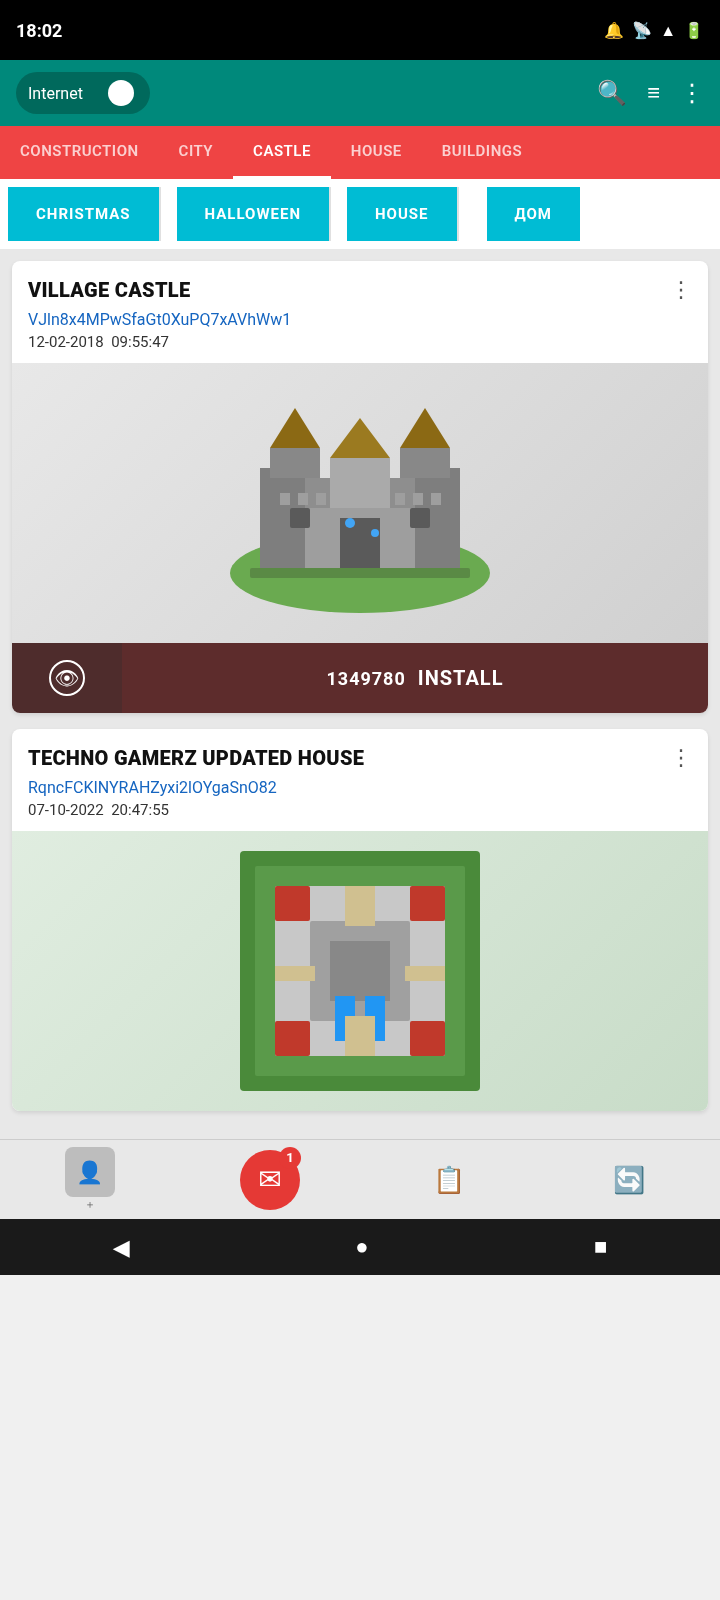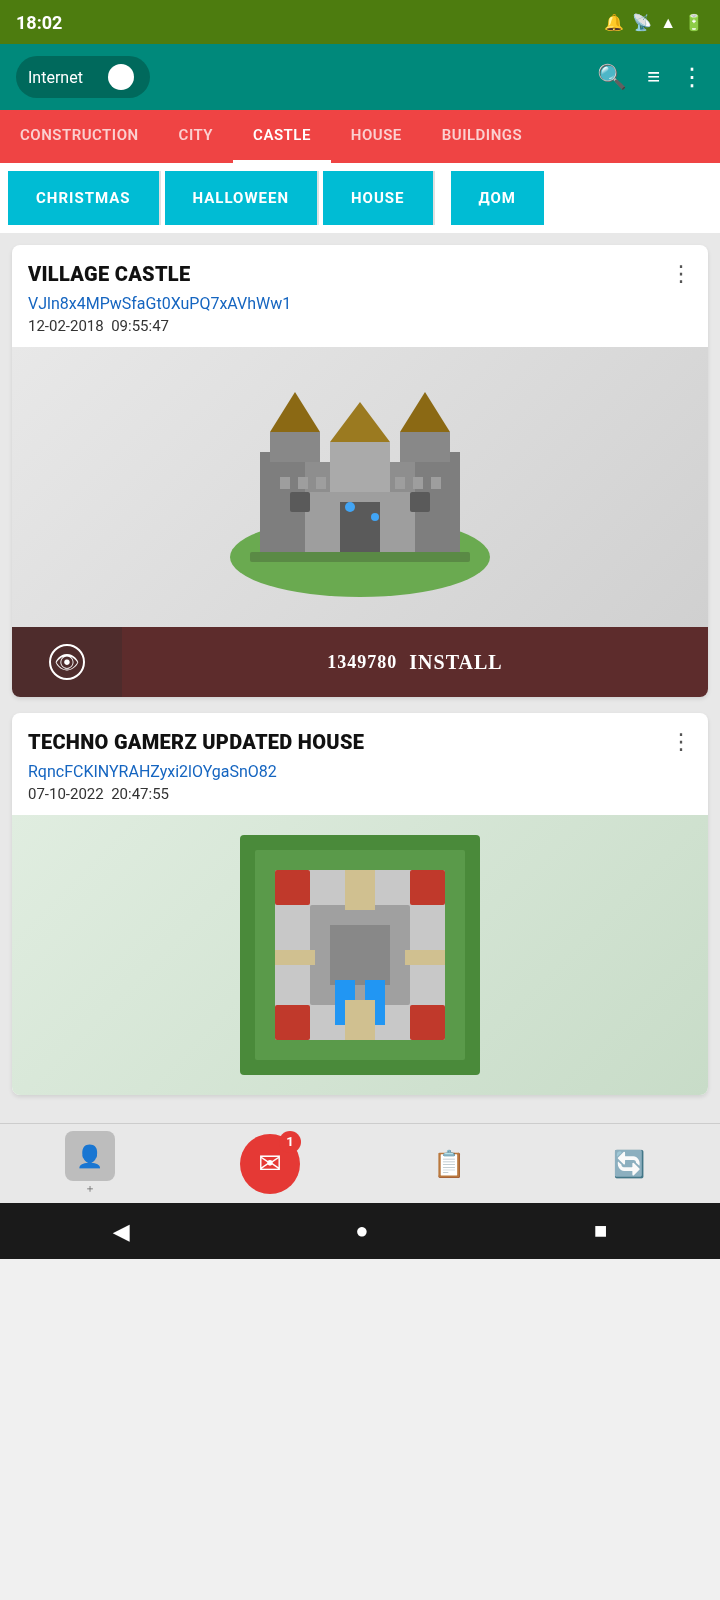--- a/index.html
+++ b/index.html
@@ -1,22 +1,22 @@
 <!DOCTYPE html>
 <html><head>
   <meta charset="utf-8">
   <meta name="viewport" content="width=720px">
   <style>
     * { margin: 0; padding: 0; box-sizing: border-box; }
     body { width: 720px; background: #f0f0f0; font-family: 'Roboto', Arial, sans-serif; overflow-x: hidden; }
 
     
     .status-bar {
-      background: #4d7c0f;
-      height: 44px;
+      background: #000000;
+      height: 60px;
       display: flex;
       align-items: center;
       justify-content: space-between;
       padding: 0 16px;
       color: white;
     }
     .status-time { font-size: 18px; font-weight: bold; }
     .status-icons { display: flex; align-items: center; gap: 8px; }
 
     
@@ -64,21 +64,21 @@
     }
     .nav-tab.active {
       color: white;
       border-bottom: 3px solid white;
     }
 
     
     .filter-tags {
       background: white;
       display: flex;
-      gap: 4px;
+      gap: 16px;
       overflow-x: auto;
       padding: 8px;
     }
     .filter-tag {
       background: #00bcd4;
       color: white;
       padding: 18px 28px;
       font-size: 15px;
       font-weight: 700;
       letter-spacing: 1px;
@@ -173,21 +173,20 @@
       flex: 1;
       display: flex;
       align-items: center;
       justify-content: center;
       gap: 12px;
       cursor: pointer;
       color: white;
       font-size: 20px;
       font-weight: 700;
       letter-spacing: 1px;
-      font-family: Liberation Serif, serif;
     }
     .install-count { color: white; font-size: 18px; }
 
     
     .bottom-nav {
       background: #e8e8e8;
       height: 80px;
       display: flex;
       align-items: center;
       justify-content: space-around;

